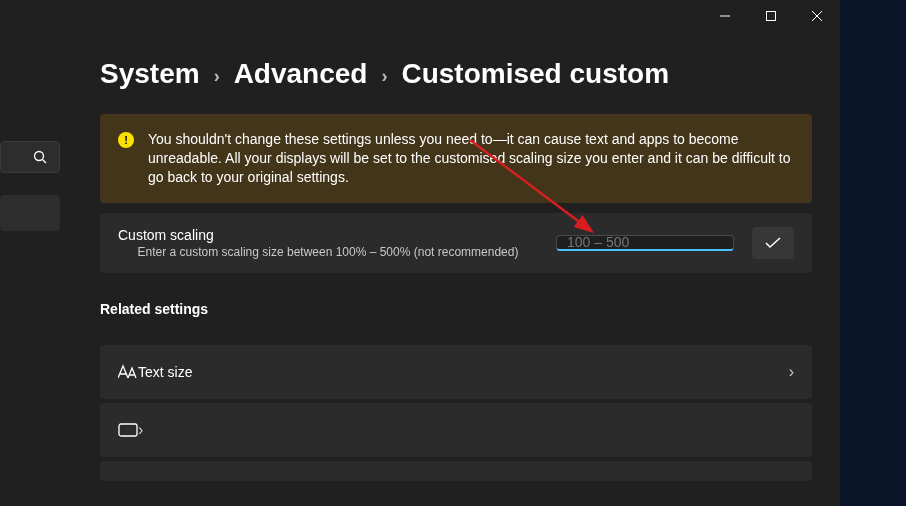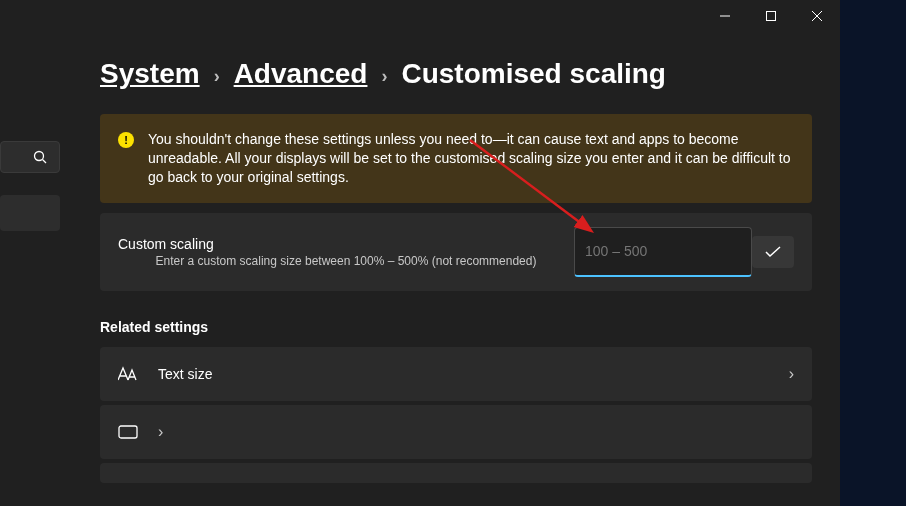--- a/index.html
+++ b/index.html
@@ -60,21 +60,21 @@
     left: 100px; top: 58px;
     width: 712px;
   }
   .breadcrumb {
     display: flex; align-items: center; gap: 14px;
     font-size: 28px;
     font-weight: 600;
     margin-bottom: 24px;
     white-space: nowrap;
   }
-  .breadcrumb .crumb-link { color: #ffffff; text-decoration: underline; }
+  .breadcrumb .crumb-link { color: #ffffff; }
   .breadcrumb .crumb-current { color: #ffffff; }
   .chevron { color: #bdbdbd; font-size: 18px; position: relative; top: 2px; }
   
   .warning {
     background: #433519;
     border-radius: 4px;
     padding: 16px 18px;
     display: flex; gap: 14px;
     margin-bottom: 10px;
   }
@@ -91,54 +91,54 @@
     font-size: 14px;
     line-height: 1.35;
     color: #ffffff;
   }
   
   .card {
     background: #2b2b2b;
     border-radius: 4px;
     padding: 14px 18px;
     display: flex; align-items: center;
+    gap: 18px;
   }
   .card-main { flex: 1; }
   .card-title { font-size: 14px; color: #ffffff; }
   .card-sub { font-size: 12px; color: #c8c8c8; margin-top: 2px; text-align: center; }
   .scale-input {
-    width: 178px; height: 50px;
+    width: 178px; height: 16px;
     background: #1f1f1f;
     border: 1px solid #4a4a4a;
     border-bottom: 2px solid #4cc2ff;
     border-radius: 4px;
     color: #8f8f8f;
     padding: 0 10px;
     font-size: 14px;
     outline: none;
   }
   .apply-btn {
     width: 42px; height: 32px;
     background: #373737;
     border: none;
     border-radius: 4px;
     display: flex; align-items: center; justify-content: center;
   }
   .apply-btn svg { stroke: #fff; fill: none; stroke-width: 1.5; }
   
   .section-head {
     font-size: 14px; font-weight: 600;
-    margin-top: 28px; margin-bottom: 12px;
+    margin-top: 28px; margin-bottom: 28px;
   }
   .row {
     background: #2b2b2b;
     border-radius: 4px;
     padding: 18px 18px;
     display: flex; align-items: center;
-    gap: 20px;
     margin-bottom: 4px;
   }
   .row .row-icon {
     width: 20px;
     display:flex; align-items:center; justify-content:center;
   }
   .row .row-icon svg { stroke: #fff; fill: none; }
   .row .row-text { flex: 1; }
   .row .row-title { font-size: 14px; }
   .row .row-sub { font-size: 12px; color: #c8c8c8; margin-top: 2px; }
@@ -184,21 +184,21 @@
     <div class="nav-sliver"></div>
   </div>
 
   <div class="main">
 
     <div class="breadcrumb">
       <span class="crumb-link">System</span>
       <span class="chevron">›</span>
       <span class="crumb-link">Advanced</span>
       <span class="chevron">›</span>
-      <span class="crumb-current">Customised scaling</span>
+      <span class="crumb-current">Customised custom</span>
     </div>
 
     <div class="warning">
       <div class="warn-icon">!</div>
       <div class="warn-text">You shouldn't change these settings unless you need to—it can cause text and apps to become unreadable. All your displays will be set to the customised scaling size you enter and it can be difficult to go back to your original settings.</div>
     </div>
 
     <div class="card">
       <div class="card-main">
         <div class="card-title">Custom scaling</div>

